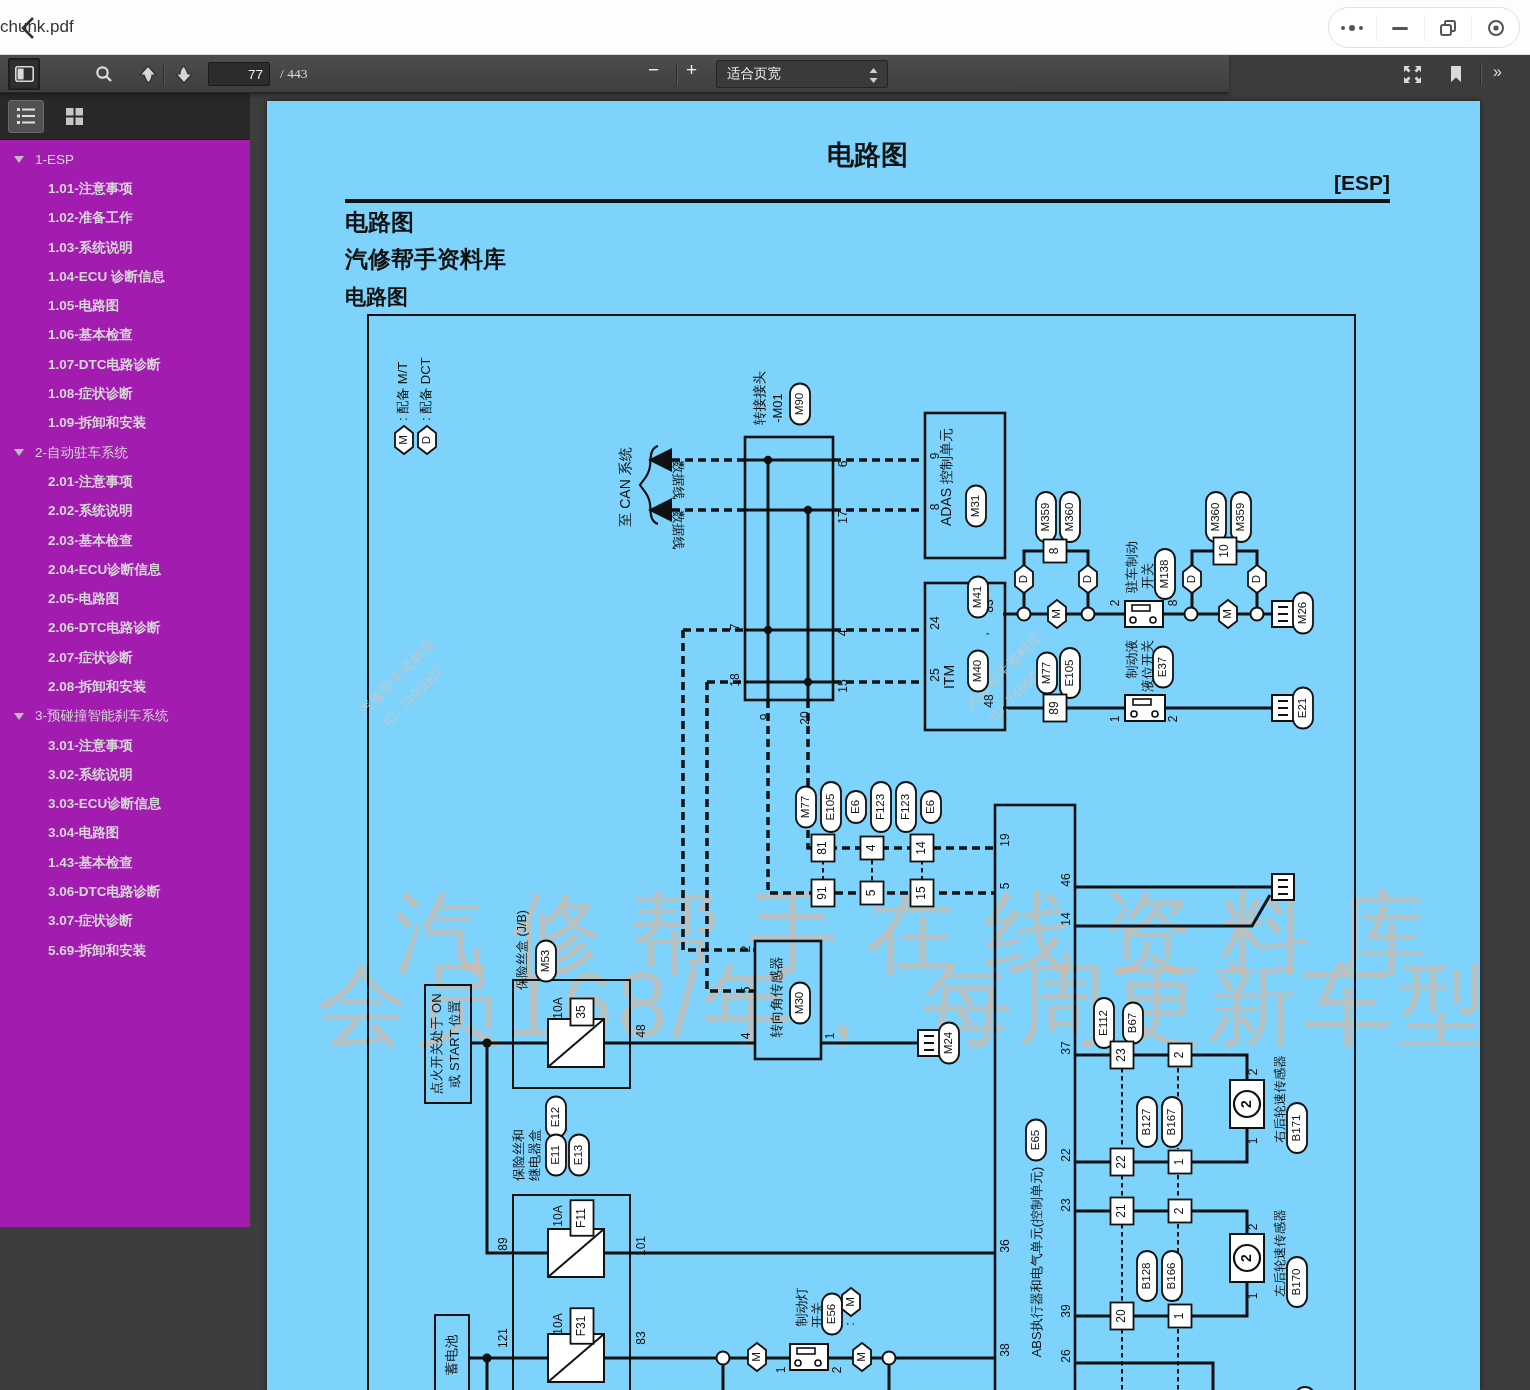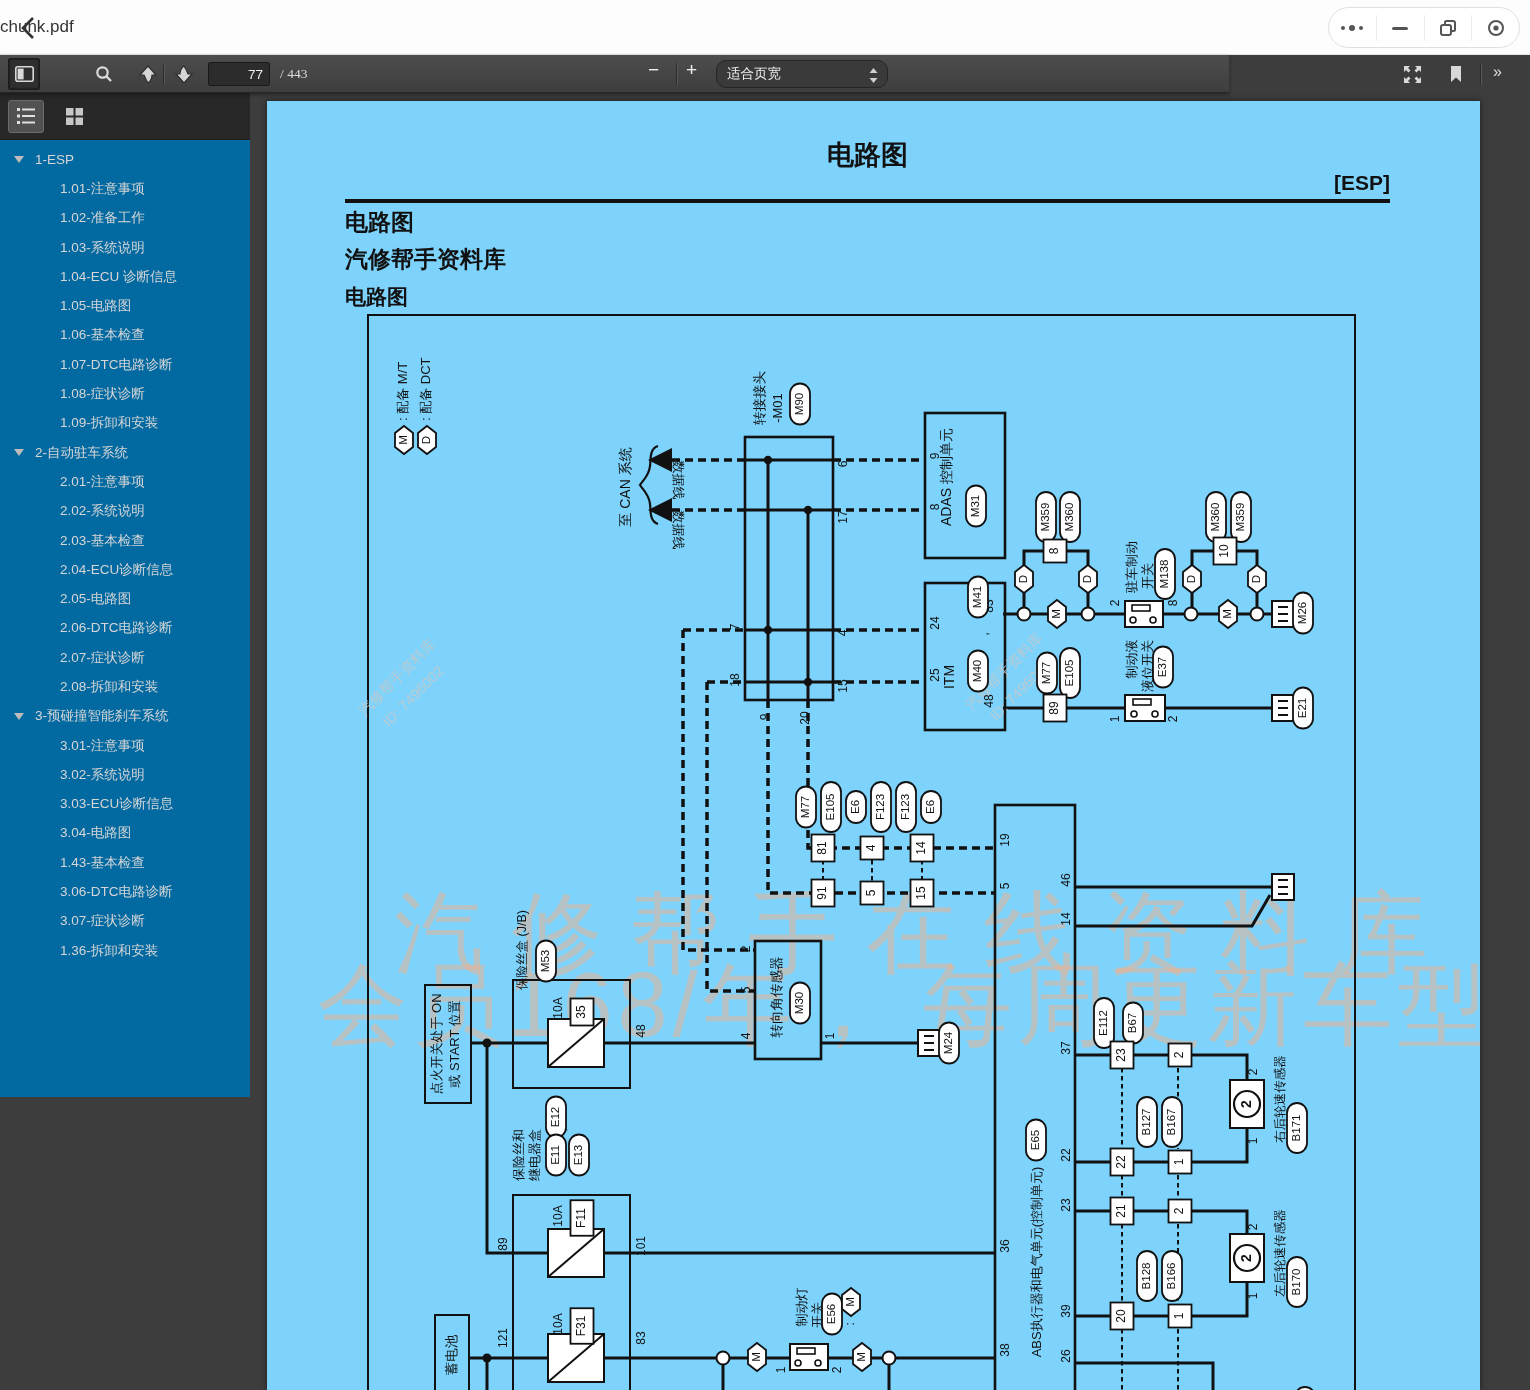--- a/index.html
+++ b/index.html
@@ -16,33 +16,33 @@
   
   .toolbar { position:absolute; left:0; top:55px; width:1229px; height:38px;
     background:linear-gradient(#4d4d4d,#3e3e3e); border-bottom:1px solid #242424;
     box-shadow:0 2px 4px rgba(0,0,0,.35); color:#e6e6e6; z-index:5; }
   .tb-btn { position:absolute; top:3px; width:32px; height:32px; display:flex; align-items:center; justify-content:center; cursor:pointer; border-radius:2px; }
   .tb-sep { position:absolute; top:8px; width:1px; height:22px; background:#2c2c2c; box-shadow:1px 0 0 #585858; }
   #sidebarToggle { left:8px; background:#2f2f2f; border:1px solid #1c1c1c; box-shadow:inset 0 0 2px #000; }
   .page-input { position:absolute; left:208px; top:7px; width:62px; height:24px; background:#2c2c2c; border:1px solid #1a1a1a; border-radius:2px; color:#f0f0f0; font-size:13.5px; text-align:right; padding-right:6px; }
   .page-total { position:absolute; left:280px; top:11px; font-size:13.5px; color:#ddd;font-family:Liberation Serif, serif; }
   .zoom-txt { position:absolute; top:4px; font-size:19px; color:#eee; cursor:pointer; }
-  .zoom-select { position:absolute; left:716px; top:5px; width:172px; height:28px; background:#3a3a3a; border:1px solid #252525; border-radius:10px; font-size:13.5px; color:#eee; line-height:26px; padding-left:10px; cursor:pointer; }
+  .zoom-select { position:absolute; left:716px; top:5px; width:172px; height:28px; background:#3a3a3a; border:1px solid #252525; border-radius:2px; font-size:13.5px; color:#eee; line-height:26px; padding-left:10px; cursor:pointer; }
   .spinner { position:absolute; right:9px; top:7px; }
   .more-lbl { position:absolute; left:1493px; top:8px; font-size:16px; color:#ddd; letter-spacing:-1px; cursor:pointer; }
 
   
-  .sidebar { position:absolute; left:0; top:93px; width:250px; height:1004px; background:#0369a1; overflow:hidden; }
+  .sidebar { position:absolute; left:0; top:93px; width:250px; height:1134px; background:#a21caf; overflow:hidden; }
   .sb-header { height:47px; background:#282828; border-bottom:1px solid #1f1f1f; display:flex; align-items:center; padding-left:8px; gap:12px; }
   .sb-btn { width:36px; height:33px; display:flex; align-items:center; justify-content:center; border-radius:3px; cursor:pointer; }
   .sb-btn.active { background:#515151; border:1px solid #6b6b6b; }
   .toc { padding-top:5px; }
   .toc-row { height:29.3px; display:flex; align-items:center; color:#d6d6d6; font-size:13.5px; white-space:nowrap; cursor:pointer; }
   .toc-section { padding-left:14px; }
-  .toc-child { padding-left:60px; }
+  .toc-child { padding-left:48px;font-weight:bold; }
   .tri { width:0; height:0; border-left:5px solid transparent; border-right:5px solid transparent; border-top:7px solid #bdbdbd; margin-right:11px; }
 
   
   .viewer { position:absolute; left:250px; top:93px; width:1280px; height:1297px; background:#3d3d3d; }
   .page { position:absolute; left:17px; top:8px; width:1213px; height:1289px; background:#7dd3fc; box-shadow:0 0 6px rgba(0,0,0,.55); overflow:hidden; }
   .p-title { position:absolute; left:78px; width:1045px; top:36px; text-align:center; font-size:27px; font-weight:bold; color:#111; }
   .p-tag { position:absolute; right:90px; top:70px; font-size:21px; font-weight:bold; color:#111; }
   .p-rule { position:absolute; left:78px; right:90px; top:98px; height:4px; background:#111; }
   .p-h1 { position:absolute; left:78px; top:106px; font-size:23px; font-weight:bold; color:#111; }
   .p-h2 { position:absolute; left:78px; top:143px; font-size:23px; font-weight:bold; color:#111; }
@@ -206,21 +206,21 @@
         <span class="tri"></span>
         <span>3-预碰撞智能刹车系统</span>
       </div>
       <div class="toc-row toc-child">3.01-注意事项</div>
       <div class="toc-row toc-child">3.02-系统说明</div>
       <div class="toc-row toc-child">3.03-ECU诊断信息</div>
       <div class="toc-row toc-child">3.04-电路图</div>
       <div class="toc-row toc-child">1.43-基本检查</div>
       <div class="toc-row toc-child">3.06-DTC电路诊断</div>
       <div class="toc-row toc-child">3.07-症状诊断</div>
-      <div class="toc-row toc-child">1.36-拆卸和安装</div>
+      <div class="toc-row toc-child">5.69-拆卸和安装</div>
     </div>
 </div>
 
 <div class="viewer">
   <div class="page">
     <div class="p-title">电路图</div>
     <div class="p-tag">[ESP]</div>
     <div class="p-rule"></div>
     <div class="p-h1">电路图</div>
     <div class="p-h2">汽修帮手资料库</div>

